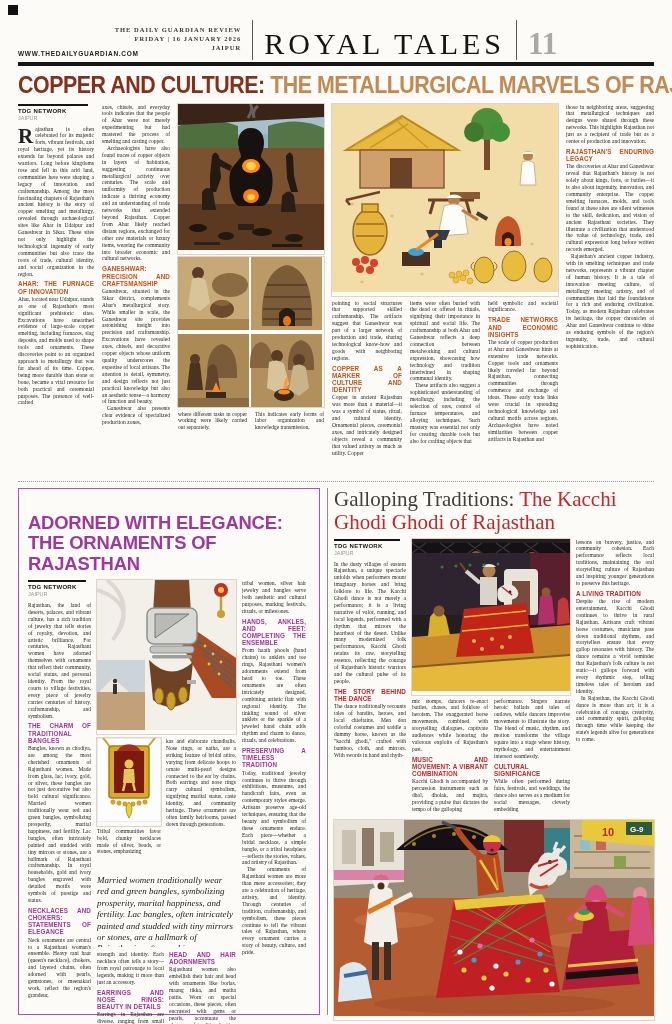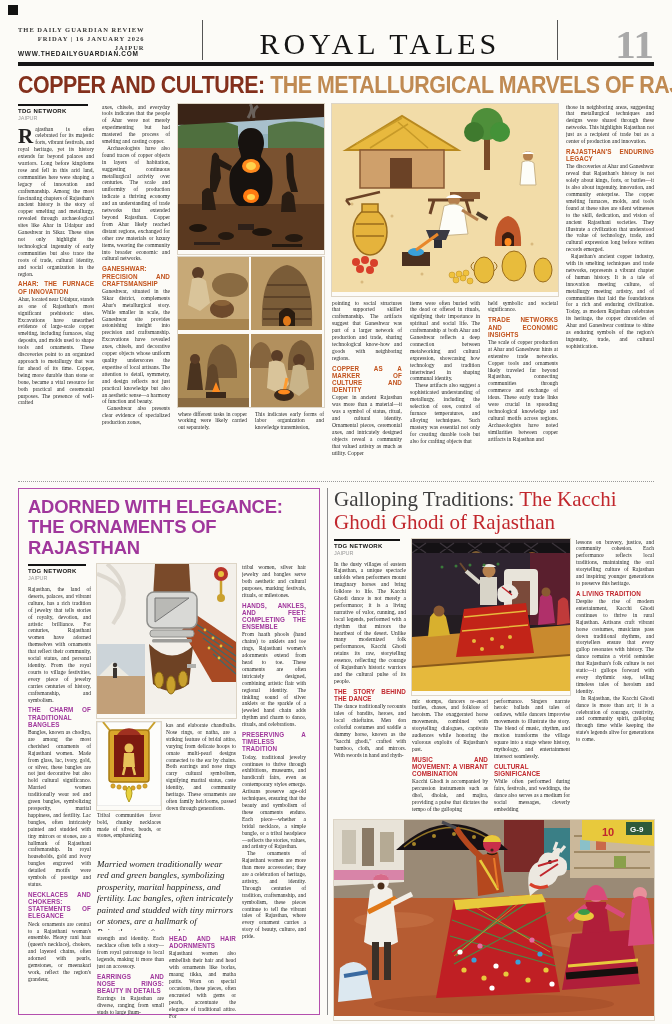--- a/index.html
+++ b/index.html
@@ -2,28 +2,28 @@
 <html><head>
 <meta charset="utf-8">
 <style>
   * { margin:0; padding:0; box-sizing:border-box; }
   html,body { background:#e8e8e8; }
   .page { width:672px; height:1024px; background:#fcfbf7; position:relative;
           font-family:"Liberation Serif", serif; padding:6px 18px 0; overflow:hidden; }
   .corner-mark { position:absolute; left:8px; top:5px; width:10px; height:10px; background:#121212; }
 
   
-  .masthead { display:flex; align-items:flex-end; justify-content:space-between; height:54px; position:relative; }
+  .masthead { display:flex; align-items:flex-end; justify-content:center; height:54px; position:relative; }
   .site-url { position:absolute; left:0; bottom:3px; font:bold 6.5px "Liberation Sans",sans-serif;
               letter-spacing:.7px; color:#222; }
   .mast-lines { text-align:right; font-family:"Liberation Serif",serif; font-size:6.5px; font-weight:bold;
                 letter-spacing:1px; color:#3a3a3a; line-height:9px; margin-bottom:8px; }
   .vrule { width:1px; background:#555; height:40px; margin:0 11px; }
   .royal { font-family:"Liberation Serif",serif; font-size:30px; letter-spacing:4px; color:#151515; line-height:32px; }
-  .pagenum { font-family:"Liberation Serif",serif; font-size:41px; font-weight:bold; color:#a9a9a9; line-height:32px; }
+  .pagenum { font-family:"Liberation Serif",serif; font-size:31px; font-weight:bold; color:#a9a9a9; line-height:32px; }
   .thick-rule { height:3.5px; background:#161616; margin-top:2px; }
 
   
   .bodytxt { font-size:5.5px; line-height:6.9px; text-align:justify; color:#1d1d1d; }
   .bodytxt p { margin:0; }
   .bodytxt p.ind { text-indent:5px; }
   .subhead { font-family:"Liberation Sans",sans-serif; font-weight:bold; font-size:6.3px;
              line-height:7.2px; margin:3px 0 1px; letter-spacing:.1px; }
   .copper-sh { color:#c2521c; }
   .purple-sh { color:#a0379c; }
@@ -43,21 +43,21 @@
   .img-frame { outline:1px solid #ddd5c6;text-decoration:underline; }
   .collage { display:flex; flex-wrap:wrap; gap:2px; margin-top:3px; }
   .cap-row { display:flex; gap:8px; margin-top:4px; height:62px; }
   .cap-row > div { flex:1; }
   .il-cols { display:flex; gap:8px; margin-top:4px; height:178px; }
   .il-cols > div { width:70px; }
 
   
   .dotted-rule { border-top:1.5px dotted #9a9a9a; margin:5px 0 6px; }
   .bottom-sec { display:flex; height:527px; }
-  .adorned-box { width:302px; border:1.5px solid #b44fae; padding:8px 9px; background:#fcfbf7; }
+  .adorned-box { width:302px; border:1.5px solid #b44fae; padding:24px 9px; background:#fcfbf7; }
   .mid-sep { width:14px; display:flex; justify-content:center; }
   .mid-sep .sep-line { width:1px; background:#8d8d8d; height:100%; }
   .gallop-sec { width:320px; }
 
   .ad-headline { font-family:"Liberation Sans",sans-serif; font-weight:bold; font-size:19px; line-height:20.5px;
                  color:#a0379c; letter-spacing:-.2px; transform:scaleX(.97); transform-origin:left center; margin-bottom:6px; }
   .ad-row { display:flex; gap:6px; height:452px; }
   .adA { width:63px; } .adMid { width:139px; } .adD { width:64px; }
   .ad-midrow { display:flex; gap:5px; margin-top:4px; height:132px; }
   .ad-midrow .nk { width:64px; } .ad-midrow .nk-txt { width:70px; }

